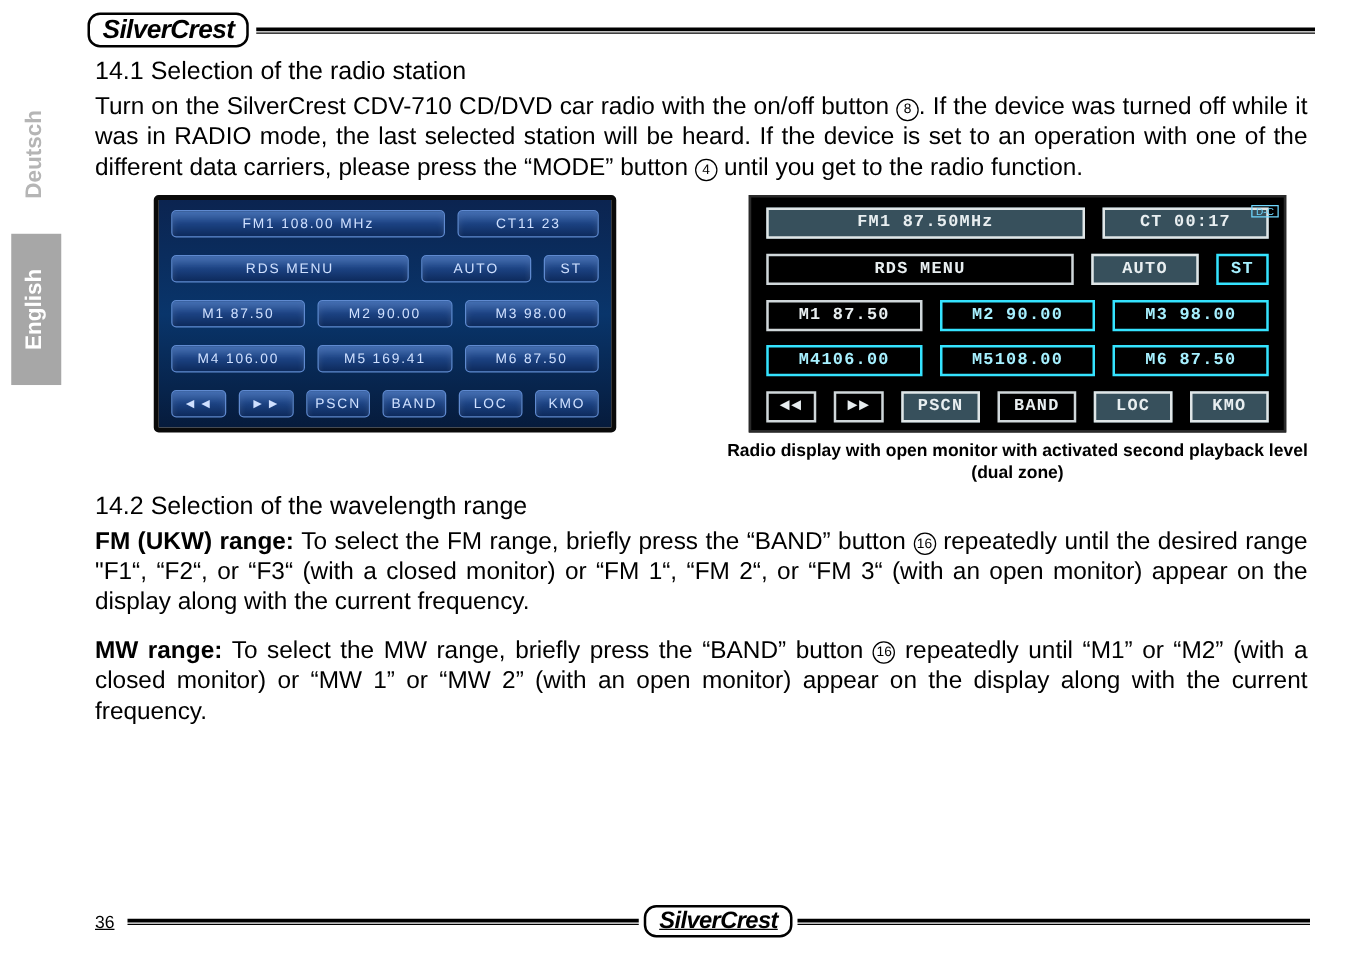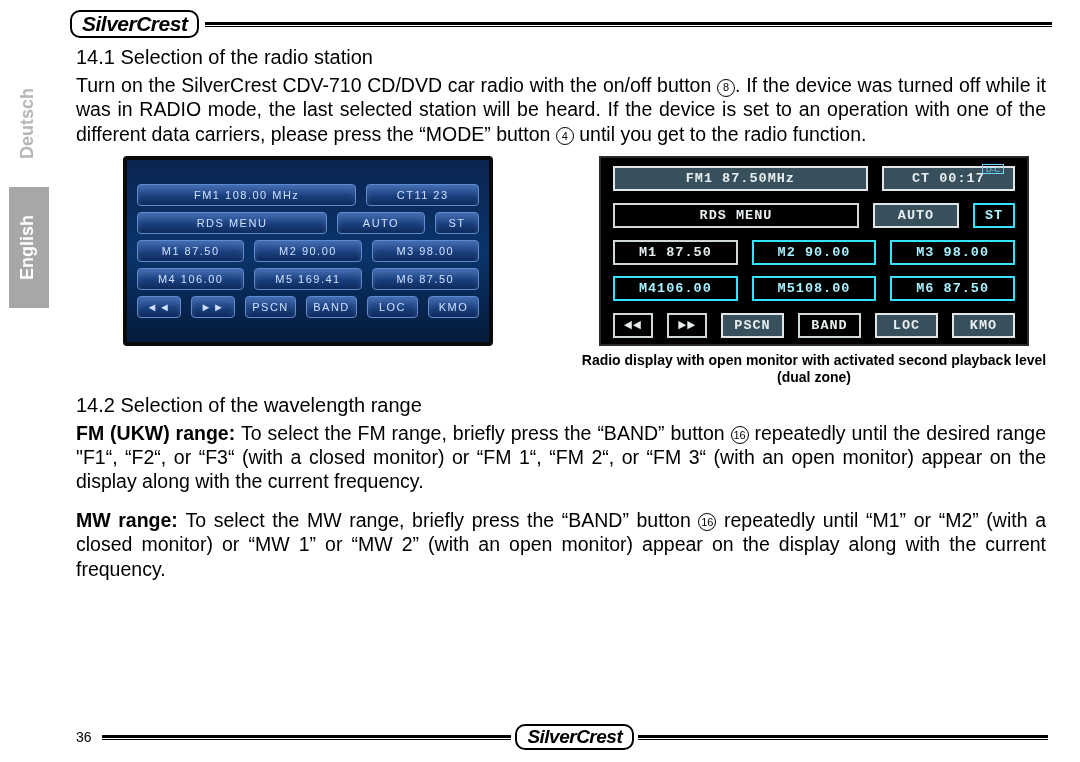--- a/index.html
+++ b/index.html
@@ -108,21 +108,21 @@
     line-height: 1.2;
   }
   
   .radio1 {
     width: 370px;
     height: 190px;
     margin: 0 auto;
     background: linear-gradient(#0b2450, #09356b 50%, #061b3c);
     border: 4px solid #0a0a0a;
     border-radius: 4px;
-    padding: 24px 10px;
+    padding: 8px 10px;
     display: flex;
     flex-direction: column;
     justify-content: space-between;
   }
   .radio1 .row { display: flex; gap: 10px; }
   .btn1 {
     flex: 1;
     background: linear-gradient(#2a5aa8, #0d2a5c);
     border: 1px solid #5f8ad0;
     border-radius: 4px;
@@ -146,21 +146,21 @@
     background: #000;
     border: 2px solid #2a2a2a;
     padding: 8px 12px 6px 12px;
     display: flex;
     flex-direction: column;
     justify-content: space-between;
     position: relative;
   }
   .radio2 .dot {
     position: absolute;
-    right: 23px; top: 6px;
+    right: 4px; top: 6px;
     width: 22px; height: 10px;
     border: 1px solid #6fd8ff;
     font-size: 8px; color:#6fd8ff;
     text-align:center; line-height:9px;
   }
   .radio2 .row { display: flex; gap: 14px; }
   .btn2 {
     flex: 1;
     border: 2px solid #d0d7da;
     color: #e8eef0;
@@ -183,20 +183,21 @@
     color: #a6f0ff;
   }
   .btn2.sm { flex: 0 0 42px; }
   .btn2.icon { flex: 0 0 40px; }
   .btn2.med { flex: 0 0 86px; }
   .footer {
     position: absolute;
     left: 6px; right: 4px; bottom: 0;
     display: flex;
     align-items: center;
+    text-decoration: underline;
   }
   .footer .pnum { font-size: 14px; margin-right: 10px; }
   .footer .fline {
     flex: 1;
     border-top: 3px solid #000;
     border-bottom: 1px solid #000;
     height: 5px;
   }
   .footer .logo-badge { margin: 0 4px; font-size:19px; line-height:22px; }
 </style>

